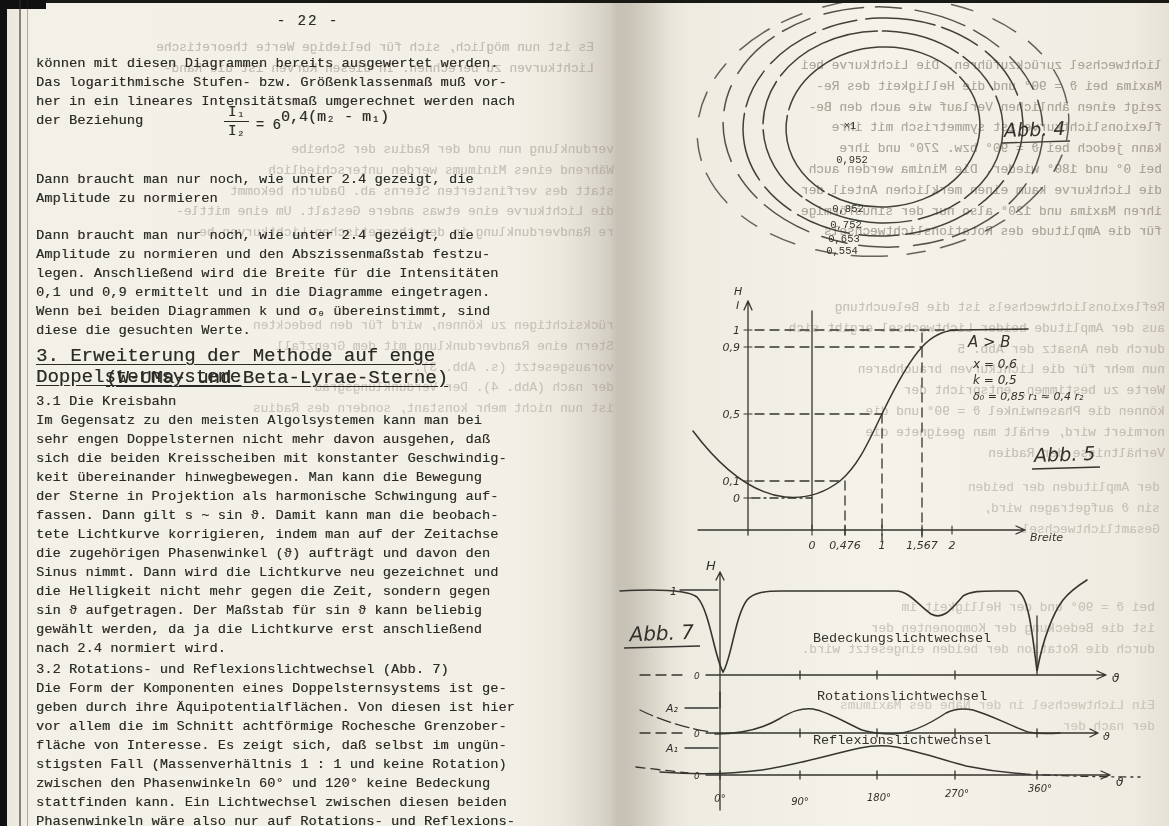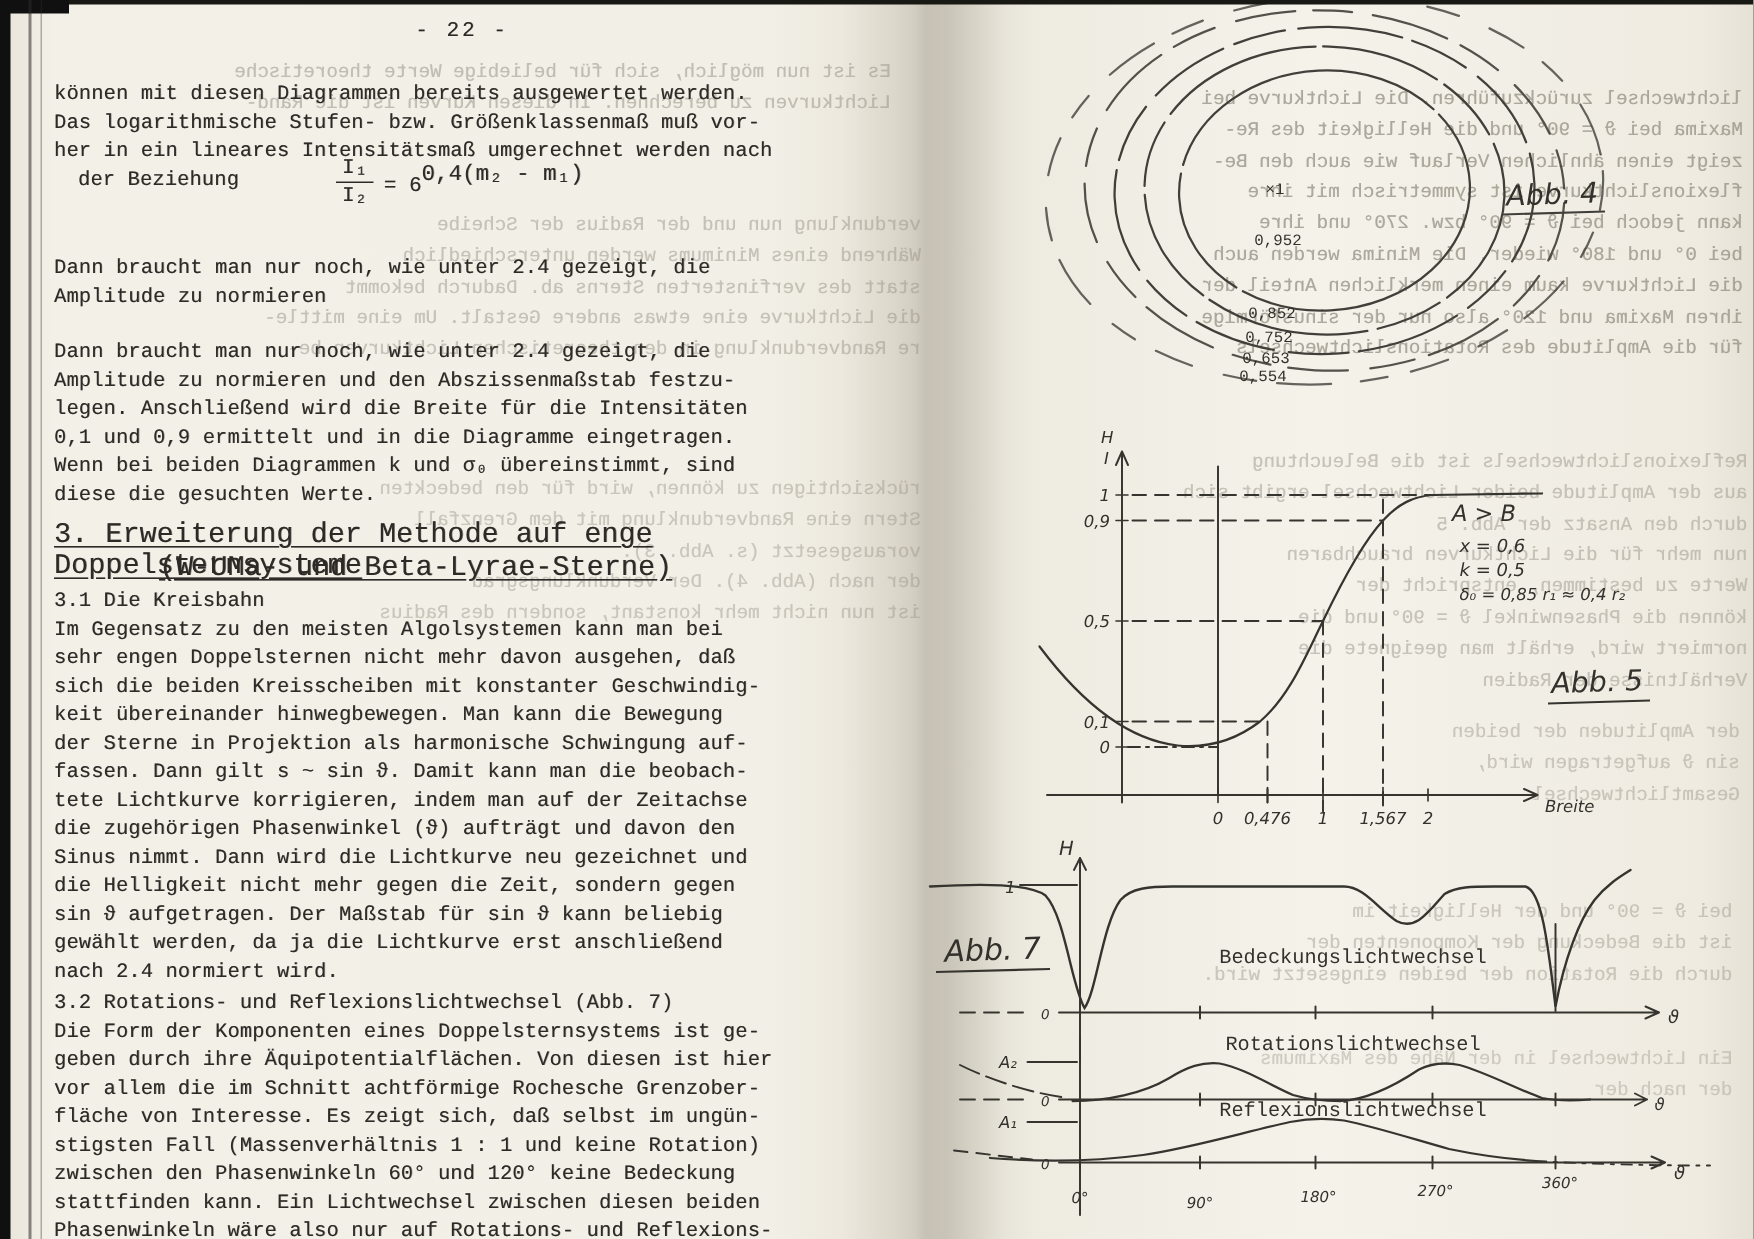--- a/index.html
+++ b/index.html
@@ -14,21 +14,21 @@
   .gutter{position:absolute;left:560px;top:0;bottom:0;width:110px;
     background:linear-gradient(90deg,rgba(0,0,0,0) 0%,rgba(60,55,45,.10) 45%,rgba(60,55,45,.16) 52%,rgba(0,0,0,0) 100%);}
   .page{position:absolute;top:0;bottom:0;}
   .page-left{left:34px;width:548px;}
   .page-right{left:600px;width:569px;}
   .tw{white-space:pre-line;font-size:13.6px;line-height:19px;letter-spacing:.1px;
       text-shadow:.4px 0 rgba(44,42,38,.45);}
   .abs{position:absolute;}
   .pagenum{top:12px;left:0;width:548px;text-align:center;font-size:14px;letter-spacing:2px;}
   .p1{top:54px;left:2px;}
-  .bez{top:111px;left:18px;}
+  .bez{top:111px;left:2px;}
   .p2{top:170px;left:2px;}
   .p3{top:226px;left:2px;}
   .hline{font-size:19px;line-height:21px;text-decoration:underline;text-underline-offset:3px;
       text-shadow:.4px 0 rgba(44,42,38,.5);}
   .h1{top:346px;left:2px;}
   .h2{top:368px;left:72px;text-decoration:underline;}
   .p31{top:392px;left:2px;}
   .p32{top:660px;left:2px;}
   .formula{top:104px;left:190px;font-size:14px;display:flex;align-items:center;gap:7px;
       text-shadow:.4px 0 rgba(44,42,38,.45);}

